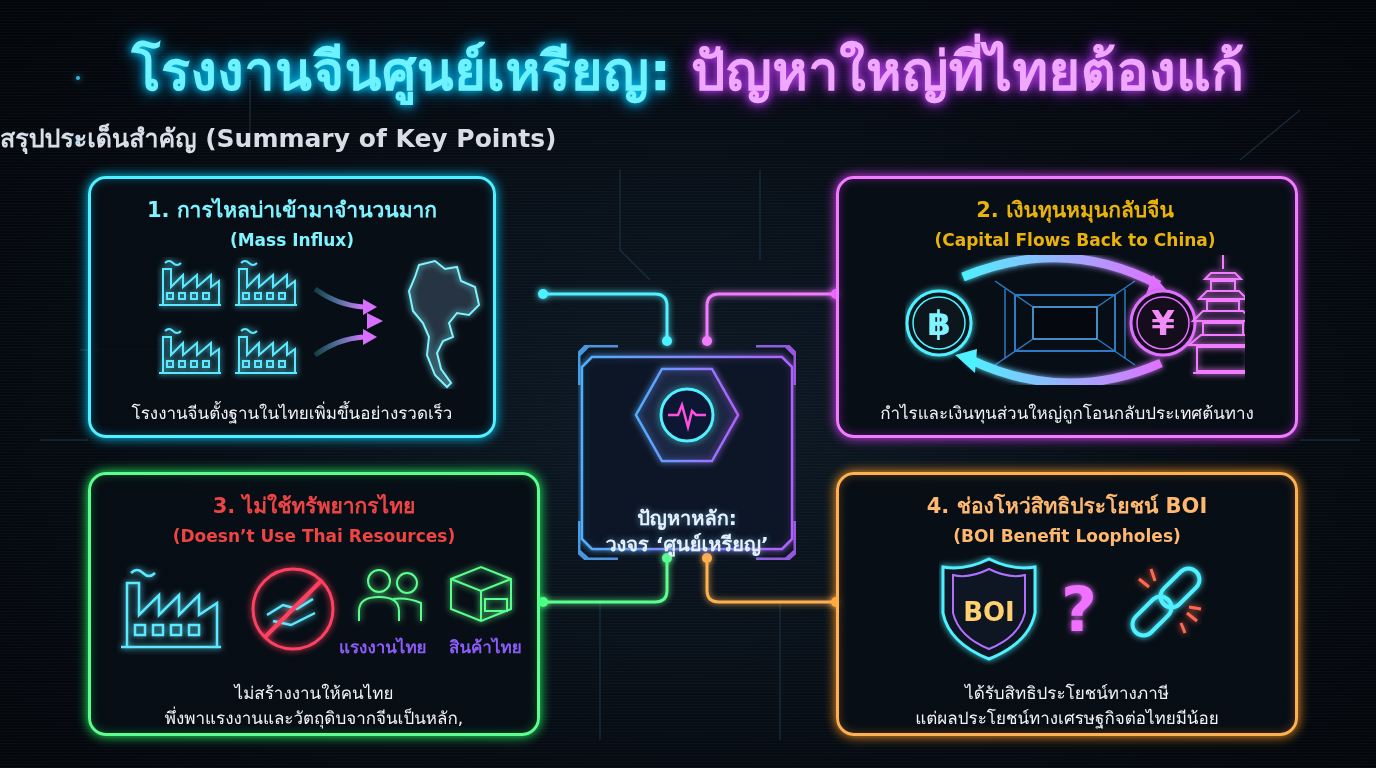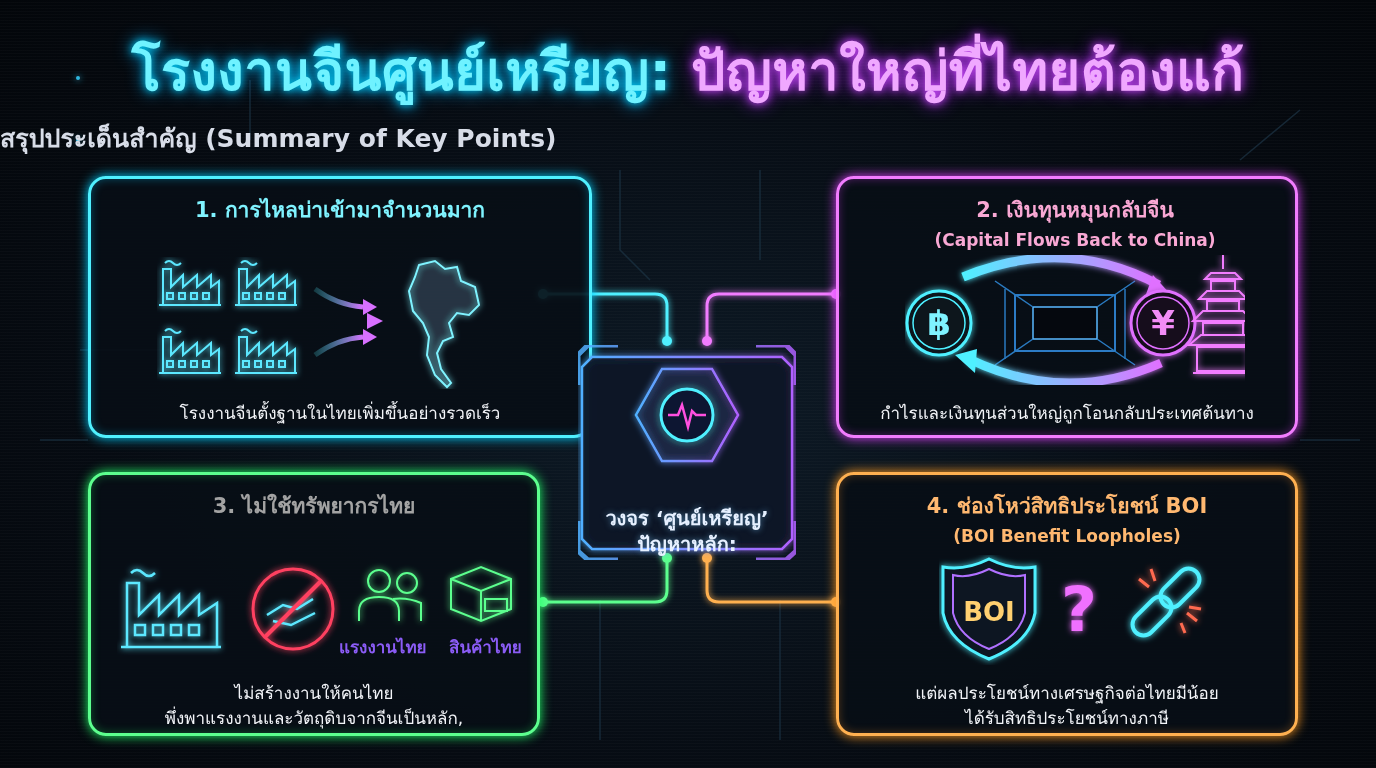--- a/index.html
+++ b/index.html
@@ -27,26 +27,26 @@
     font-size: 25px; font-weight: bold; color: #d8dde8;
   }
   .card {
     position: absolute; border-radius: 18px; border: 3px solid;
     background: rgba(8,14,22,0.92);
     box-sizing: border-box; text-align: center;
   }
   .card .h1 { font-size: 21px; font-weight: bold; margin-top: 14px; }
   .card .h2 { font-size: 17px; font-weight: bold; margin-top: 4px; }
   .card .desc { position: absolute; left: 0; right: 0; font-size: 17px; color: #f2f4f8; line-height: 25px; }
-  .c1 { left: 88px; top: 176px; width: 504px; height: 262px; border-color: #4ff0ff; box-shadow: 0 0 12px #00d0ff, inset 0 0 10px rgba(0,200,255,0.35); }
+  .c1 { left: 88px; top: 176px; width: 408px; height: 262px; border-color: #4ff0ff; box-shadow: 0 0 12px #00d0ff, inset 0 0 10px rgba(0,200,255,0.35); }
   .c1 .h1, .c1 .h2 { color: #7ff3ff; }
   .c2 { left: 836px; top: 176px; width: 462px; height: 262px; border-color: #f27cff; box-shadow: 0 0 12px #e040ff, inset 0 0 10px rgba(220,60,255,0.35); }
-  .c2 .h1, .c2 .h2 { color: #f9a8d4; padding-left: 16px; }
+  .c2 .h1, .c2 .h2 { color: #eab308; padding-left: 16px; }
   .c3 { left: 88px; top: 472px; width: 452px; height: 264px; border-color: #5cff8e; box-shadow: 0 0 12px #20ff6a, inset 0 0 10px rgba(30,255,100,0.3); }
-  .c3 .h1, .c3 .h2 { color: #a3a3a3; }
+  .c3 .h1, .c3 .h2 { color: #ef4444; }
   .c4 { left: 836px; top: 472px; width: 462px; height: 264px; border-color: #ffb050; box-shadow: 0 0 12px #ff9a20, inset 0 0 10px rgba(255,150,40,0.3); }
   .c4 .h1, .c4 .h2 { color: #ffb870; }
   .icon { position: absolute; }
   .center {
     position: absolute; left: 578px; top: 345px; width: 218px; height: 215px;
   }
   .center-label {
     position: absolute; left: 0; right: 0; top: 160px; text-align: center;
     font-size: 20px; font-weight: bold; color: #e6f0ff; line-height: 26px;
     text-shadow: 0 0 6px rgba(120,200,255,0.6);
@@ -99,20 +99,21 @@
   </g>
 </svg>
 
 <div class="title">
   <span class="t1">โรงงานจีนศูนย์เหรียญ:</span><span class="t2"> ปัญหาใหญ่ที่ไทยต้องแก้</span>
 </div>
 <div class="subtitle">สรุปประเด็นสำคัญ (Summary of Key Points)</div>
 
 <div class="card c1">
   <div class="h1">1. การไหลบ่าเข้ามาจำนวนมาก</div>
+  <div class="h2">(Mass Influx)</div>
   <svg class="icon" style="left:66px;top:78px" width="350" height="132">
     <g stroke="#5ce8ff" stroke-width="2" fill="none" filter="url(#glow)">
       <g transform="translate(0,0)">
         <path d="M2 48 H64 M6 48 V12 H14 V30 L26 18 V30 L40 18 V30 L54 18 V30 L62 24 V48"></path>
         <path d="M8 6 q4 -4 8 0 q4 4 8 0"></path>
         <rect x="10" y="36" width="6" height="6"></rect>
           <rect x="22" y="36" width="6" height="6"></rect>
           <rect x="34" y="36" width="6" height="6"></rect>
           <rect x="46" y="36" width="6" height="6"></rect>
       </g>
@@ -207,20 +208,21 @@
       <path d="M284 90 H352 L340 80 H296 Z"></path>
       <rect x="292" y="92" width="52" height="24"></rect>
       <path d="M288 118 H348"></path>
     </g>
   </svg>
   <div class="desc" style="top:222px">กำไรและเงินทุนส่วนใหญ่ถูกโอนกลับประเทศต้นทาง</div>
 </div>
 
 <div class="card c3">
   <div class="h1">3. ไม่ใช้ทรัพยากรไทย</div>
+  <div class="h2">(Doesn’t Use Thai Resources)</div>
   <svg class="icon" style="left:26px;top:84px" width="410" height="100">
     <g stroke="#5ce8ff" stroke-width="2.5" fill="none" filter="url(#glow)">
       <path d="M4 88 H104 M10 88 V24 H22 V56 L42 36 V56 L62 36 V56 L82 36 V56 L100 44 V88"></path>
       <path d="M14 14 q6 -6 12 0 q6 6 12 0"></path>
       <rect x="18" y="66" width="10" height="10"></rect>
         <rect x="36" y="66" width="10" height="10"></rect>
         <rect x="54" y="66" width="10" height="10"></rect>
         <rect x="72" y="66" width="10" height="10"></rect>
     </g>
     <g filter="url(#glow)">
@@ -259,38 +261,38 @@
     <text x="140" y="76" text-anchor="middle" font-size="62" font-weight="bold" fill="#f070ff" font-family="DejaVu Sans, sans-serif" filter="url(#glow)">?</text>
     <g filter="url(#glow)">
       <rect x="190" y="50" width="46" height="22" rx="11" transform="rotate(-45 213 61)" stroke="#4ff0ff" stroke-width="4" fill="none"></rect>
       <rect x="218" y="22" width="46" height="22" rx="11" transform="rotate(-45 241 33)" stroke="#4ff0ff" stroke-width="4" fill="none"></rect>
       <g stroke="#ff6a50" stroke-width="3">
         <path d="M200 24 L210 32 M212 14 L216 26 M258 66 L248 58 M262 54 L250 52 M246 78 L242 68"></path>
       </g>
     </g>
   </svg>
   <div class="desc" style="top:206px">
+    <div>ได้รับสิทธิประโยชน์ทางภาษี</div>
     <div>แต่ผลประโยชน์ทางเศรษฐกิจต่อไทยมีน้อย</div>
-    <div>ได้รับสิทธิประโยชน์ทางภาษี</div>
   </div>
 </div>
 
 <div class="center">
   <svg width="218" height="215" style="position:absolute;left:0;top:0">
     <defs>
       <linearGradient id="hg" x1="0" x2="1">
           <stop offset="0" stop-color="#4fb0ff"></stop>
           <stop offset="1" stop-color="#b060ff"></stop>
         </linearGradient>
     </defs>
     <path d="M14 12 H204 L214 22 V194 L204 204 H14 L4 194 V22 Z" fill="rgba(16,24,40,0.95)" stroke="url(#hg)" stroke-width="2.5" filter="url(#glow)"></path>
     <path d="M0 40 V10 L10 0 H40 M178 0 H208 L218 10 V40 M0 176 V206 L10 215 H40 M178 215 H208 L218 206 V176" stroke="url(#hg)" stroke-width="5" fill="none" opacity="0.85"></path>
     <g filter="url(#glow)">
       <polygon points="84,24 134,24 160,70 134,116 84,116 58,70" stroke="url(#hg)" stroke-width="2.5" fill="rgba(30,40,70,0.7)"></polygon>
       <circle cx="109" cy="70" r="26" stroke="#4ff0ff" stroke-width="3" fill="#101830"></circle>
       <path d="M90 70 H100 L104 60 L110 82 L114 66 L118 70 H128" stroke="#ff50e0" stroke-width="2.5" fill="none"></path>
     </g>
   </svg>
   <div class="center-label">
+    <div>ปัญหาหลัก:</div>
     <div>วงจร ‘ศูนย์เหรียญ’</div>
-    <div>ปัญหาหลัก:</div>
   </div>
 </div>
 
 </body></html>

